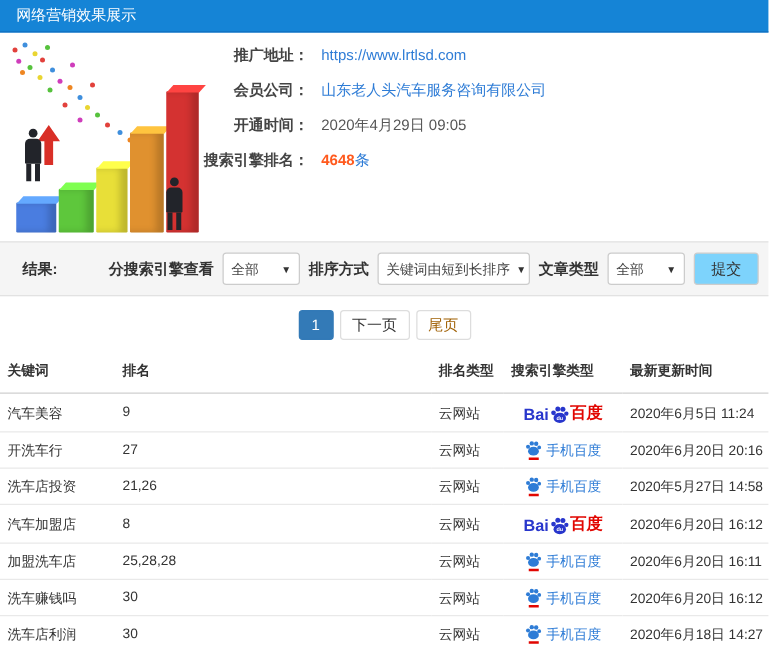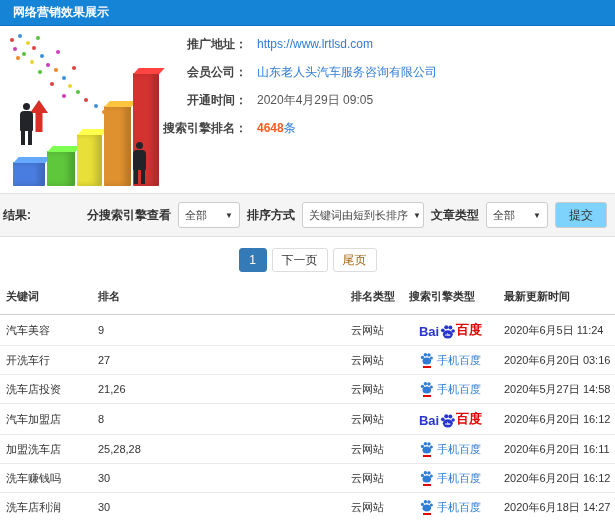--- a/index.html
+++ b/index.html
@@ -8,21 +8,21 @@
     background:#fff; color:#333;
     font-family:"Liberation Sans","DejaVu Sans",sans-serif; font-size:12px;
   }
 
   
   .titlebar {
     position:absolute; top:0; left:0; right:0; height:25px;
     background:#1584d6; border-bottom:1px solid #0f6fc0;
   }
   .titlebar .t {
-    color:#fff; font-size:12px; font-weight:bold; line-height:25px; padding-left:13px;
+    color:#fff; font-size:12px; font-weight:normal; line-height:25px; padding-left:13px;
   }
 
   
   .graphic { position:absolute; top:30px; left:0; width:178px; height:160px; }
   .bar {
     position:absolute; bottom:4px; border-radius:1px;
     box-shadow:inset -6px 0 6px rgba(0,0,0,.18);
   }
   .bar::before {
     content:""; position:absolute; top:-5px; left:3px; width:100%; height:6px;
@@ -63,21 +63,21 @@
   .link { color:#2e7cd6; }
   .plain { color:#555; }
   .num-hot { color:#ff5a1e; }
 
   
   .filterbar {
     position:absolute; top:193px; left:0; right:0; height:42px;
     background:#f5f5f5; border-top:1px solid #e2e2e2; border-bottom:1px solid #e2e2e2;
     display:flex; align-items:center;
   }
-  .filterbar .result-lbl { margin-left:3px; font-weight:bold; color:#333; }
+  .filterbar .result-lbl { margin-left:18px; font-weight:bold; color:#333; }
   .filter-group { margin-left:auto; margin-right:8px; display:flex; align-items:center; gap:7px; }
   .f-lbl { font-weight:bold; color:#333; white-space:nowrap; }
   .select {
     background:#fff; border:1px solid #ccc; border-radius:3px; height:26px;
     display:flex; align-items:center; justify-content:space-between;
     padding:0 6px; font-size:11px; color:#444; box-sizing:border-box; cursor:pointer; white-space:nowrap;
   }
   .sel-engine { width:62px; } .sel-sort { width:122px; } .sel-article { width:62px; }
   .caret { font-size:8px; color:#333; margin-left:5px; }
   .submit-btn {
@@ -254,21 +254,21 @@
                   <circle cx="10" cy="5" r="3.2"></circle>
                   <circle cx="16.5" cy="5.5" r="3.2"></circle>
                   <circle cx="21" cy="11" r="2.8"></circle>
                   <ellipse cx="12.5" cy="16.5" rx="8" ry="6.5"></ellipse>
                 </svg>
                 <span class="redline"></span>
               </span>
           <span>手机百度</span>
         </span>
       </td>
-      <td class="c-date">2020年6月20日 03:16</td>
+      <td class="c-date">2020年6月20日 20:16</td>
     </tr>
         <tr>
       <td class="c-kw">洗车店投资</td>
       <td class="c-rank">21,26</td>
       <td class="c-type">云网站</td>
       <td class="c-engine">
         
         <span class="logo-mobile">
           <span class="paw">
                 <svg width="13" height="13" viewBox="0 0 24 24" fill="#2e7cd6">

